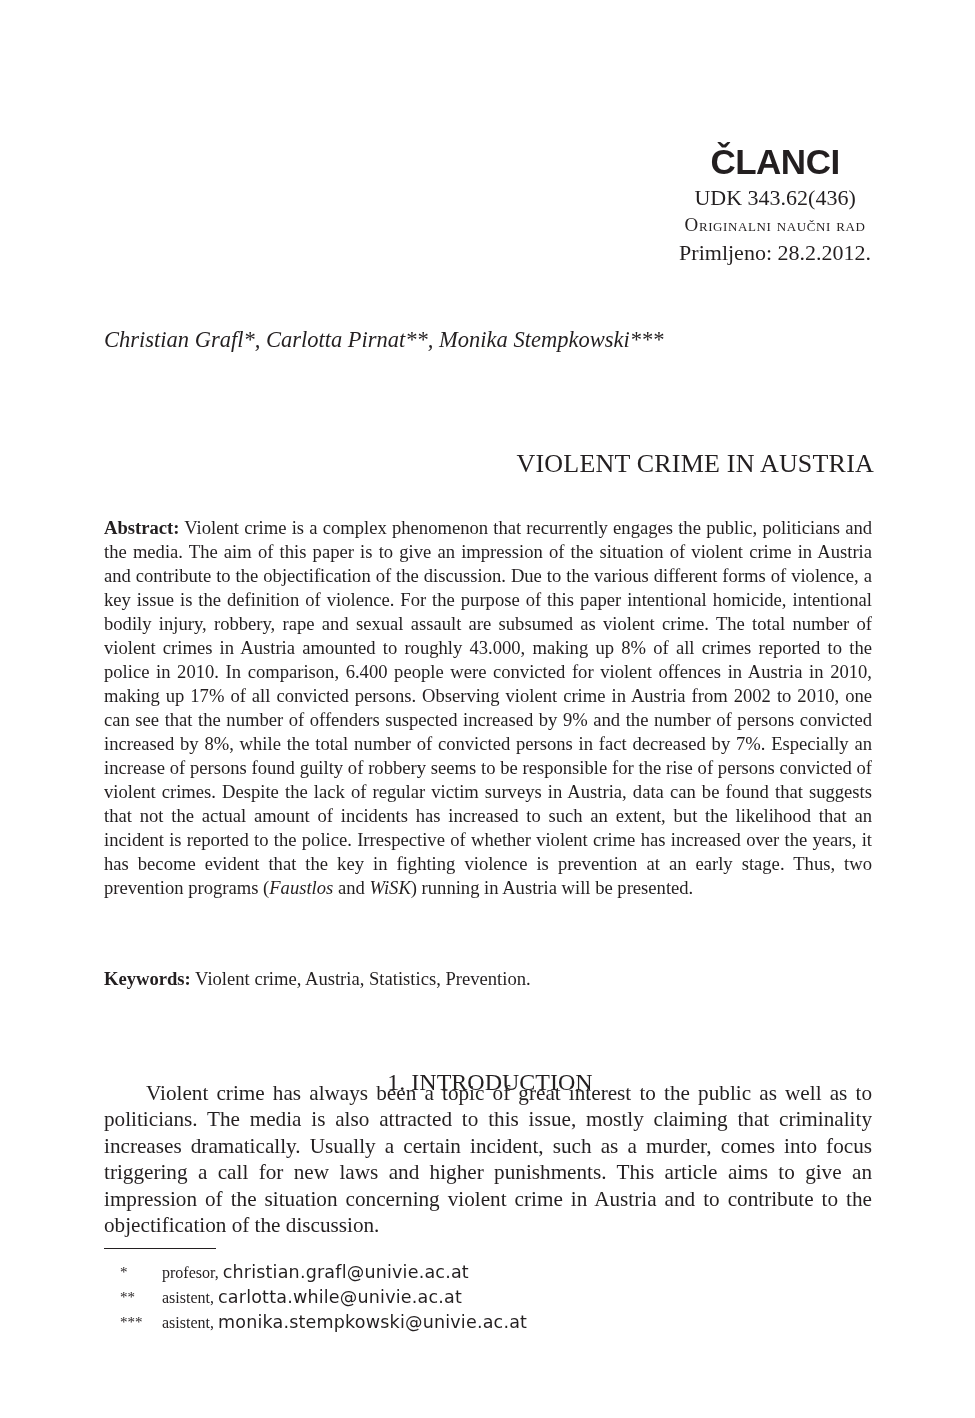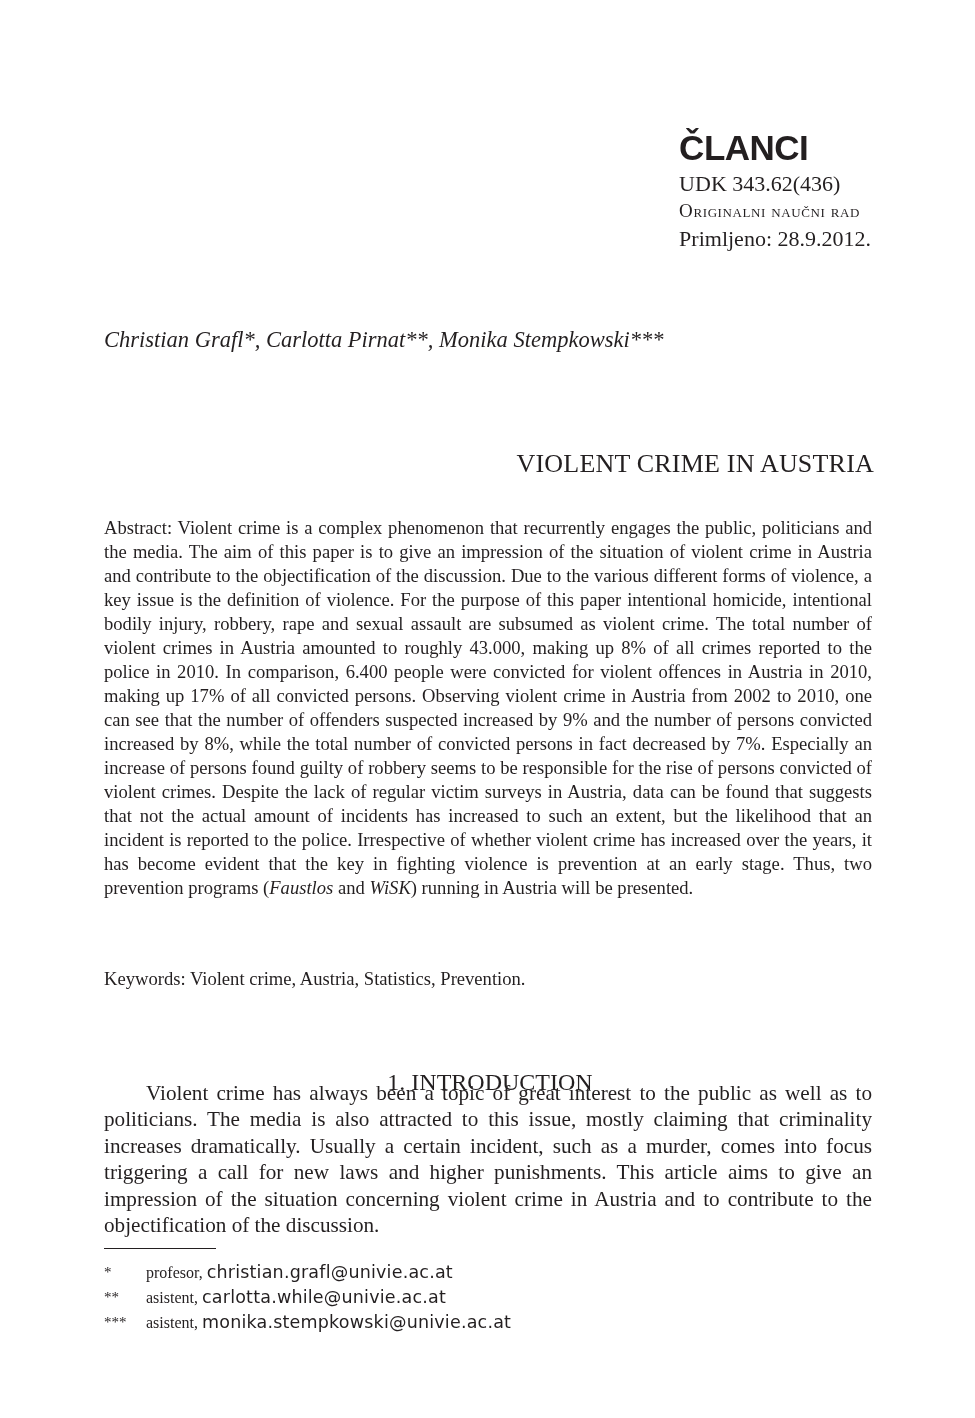--- a/index.html
+++ b/index.html
@@ -1,55 +1,55 @@
 <!DOCTYPE html>
 <html><head>
 <meta charset="utf-8">
 <style>
   html, body { margin: 0; padding: 0; background: #ffffff; }
   body { width: 975px; height: 1418px; position: relative; overflow: hidden; color: #231f20; font-family: "Liberation Serif", "DejaVu Serif", serif; }
   .page { position: absolute; left: 0; top: 0; width: 975px; height: 1418px; }
 
-  .header-block { position: absolute; right: 104px; top: 126px; text-align: left; }
+  .header-block { position: absolute; right: 104px; top: 140px; text-align: center; }
   .section-label { font-family: "Liberation Sans", "DejaVu Sans", sans-serif; font-weight: bold; font-size: 35px; letter-spacing: -0.5px; line-height: 44px; margin: 0; }
   .udk { font-size: 22px; line-height: 27px; }
   .paper-type { font-size: 19px; line-height: 27px; font-variant: small-caps; letter-spacing: 0.6px; }
   .received { font-size: 22px; line-height: 29px; }
 
   .authors-block { position: absolute; left: 104px; top: 325px; width: 770px; font-size: 22.5px; line-height: 29px; }
   .authors { font-style: italic; }
 
   .title { position: absolute; left: 104px; top: 448px; width: 770px; text-align: right; font-size: 26px; line-height: 32px; margin: 0; font-weight: normal; letter-spacing: 0.2px; }
 
   .abstract { position: absolute; left: 104px; top: 516px; width: 768px; font-size: 18.6px; line-height: 24px; text-align: justify; margin: 0; }
-  .abstract b, .keywords b { font-weight: normal; }
+  .abstract b, .keywords b { font-weight: bold; }
 
   .keywords { position: absolute; left: 104px; top: 967px; width: 768px; font-size: 18.6px; line-height: 24px; margin: 0; }
 
   .section-heading { position: absolute; left: 104px; top: 1066px; width: 770px; text-align: center; font-size: 24px; line-height: 30px; margin: 1px; font-weight: normal; }
 
   .intro { position: absolute; left: 104px; top: 1080px; width: 768px; font-size: 21.2px; line-height: 26.4px; text-align: justify; text-indent: 42px; margin: 0; }
 
   .footnote-rule { position: absolute; left: 104px; top: 1248px; width: 112px; height: 0; border-top: 1.5px solid #231f20; }
   .footnotes { position: absolute; left: 104px; top: 1260px; width: 768px; }
-  .fn { height: 25px; line-height: 25px; white-space: nowrap; }
+  .fn { height: 25px; line-height: 25px; white-space: nowrap; margin-left: 16px; }
   .fn-mark { display: inline-block; width: 42px; font-size: 15px; vertical-align: top; }
   .fn-role { font-size: 16px; }
   .fn-email { font-family: "DejaVu Sans", "Liberation Sans", sans-serif; font-size: 17.5px; letter-spacing: 0.2px; }
 </style>
 </head>
 <body>
 
 <div class="page">
 
   <div class="header-block">
     <div class="section-label">ČLANCI</div>
     <div class="udk">UDK 343.62(436)</div>
     <div class="paper-type">Originalni naučni rad</div>
-    <div class="received">Primljeno: 28.9.2012.</div>
+    <div class="received">Primljeno: 28.2.2012.</div>
   </div>
 
   <div class="authors-block">
     <div class="authors">Christian Grafl*, Carlotta Pirnat**, Monika Stempkowski***</div>
   </div>
 
   <h1 class="title">VIOLENT CRIME IN AUSTRIA</h1>
 
   <p class="abstract"><b>Abstract:</b><span> Violent crime is a complex phenomenon that recurrently engages the public, politicians and the media. The aim of this paper is to give an impression of the situation of violent crime in Austria and contribute to the objectification of the discussion. Due to the various different forms of violence, a key issue is the definition of violence. For the purpose of this paper intentional homicide, intentional bodily injury, robbery, rape and sexual assault are subsumed as violent crime. The total number of violent crimes in Austria amounted to roughly 43.000, making up 8% of all crimes reported to the police in 2010. In comparison, 6.400 people were convicted for violent offences in Austria in 2010, making up 17% of all convicted persons. Observing violent crime in Austria from 2002 to 2010, one can see that the number of offenders suspected increased by 9% and the number of persons convicted increased by 8%, while the total number of convicted persons in fact decreased by 7%. Especially an increase of persons found guilty of robbery seems to be responsible for the rise of persons convicted of violent crimes. Despite the lack of regular victim surveys in Austria, data can be found that suggests that not the actual amount of incidents has increased to such an extent, but the likelihood that an incident is reported to the police. Irrespective of whether violent crime has increased over the years, it has become evident that the key in fighting violence is prevention at an early stage. Thus, two prevention programs (</span><i>Faustlos</i><span> and </span><i>WiSK</i><span>) running in Austria will be presented.</span></p>
 

